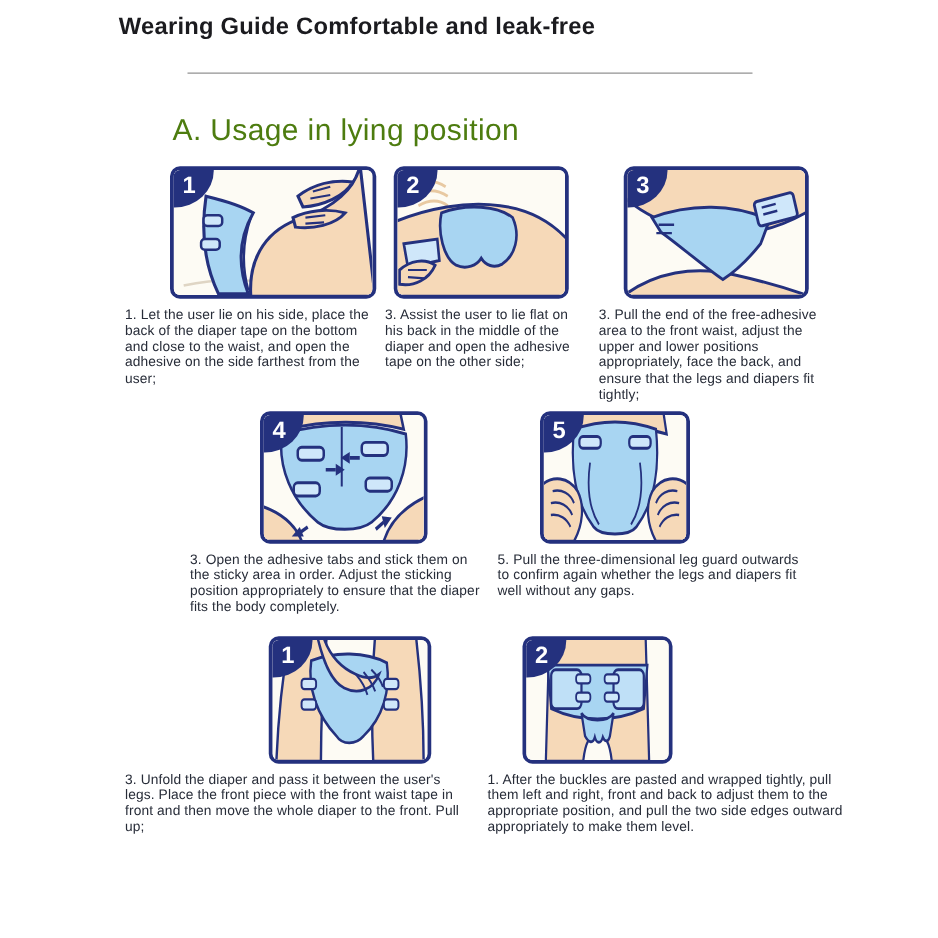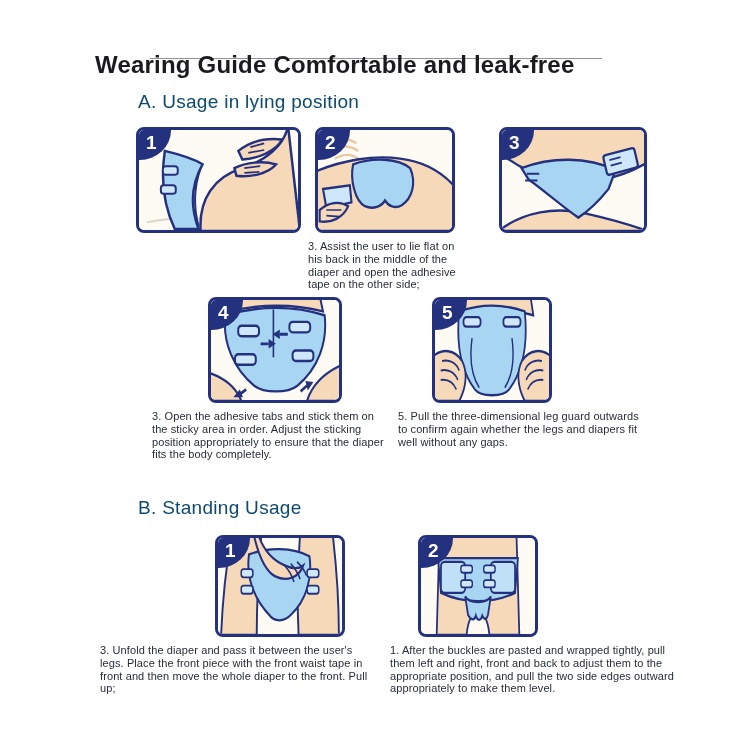--- a/index.html
+++ b/index.html
@@ -7,28 +7,28 @@
   .page {
     position: relative;
     width: 750px; height: 750px;
     background: #ffffff;
     font-family: "Liberation Sans", "DejaVu Sans", sans-serif;
     overflow: hidden;
   }
   .header { position: relative; height: 46px; }
   .title {
     position: absolute; left: 95px; top: 11px;
-    font-size: 24px; font-weight: 700; color: #1b1b1f; letter-spacing: 0.2px; margin-top: 40px;
+    font-size: 19px; font-weight: 700; color: #1b1b1f; letter-spacing: 0.2px;
   }
   .menu-icon { position: absolute; left: 580px; top: 8px; width: 26px; cursor: pointer; }
   .menu-icon .bar { background: #232323; border-radius: 2.5px; margin: 0 auto; }
   .menu-icon .bar.short { width: 13px; height: 4px; margin-bottom: 5px; }
   .menu-icon .bar.long  { width: 25px; height: 4.5px; }
   .divider { width: 452px; margin: 12px 0 0 150px; border: none; border-top: 1.5px solid #929292; }
-  h2.section-title { font-size: 19px; font-weight: 400; color: #0c4a6e; letter-spacing: 0.3px; }
+  h2.section-title { font-size: 24px; font-weight: 400; color: #4d7c0f; letter-spacing: 0.3px; }
   h2.sec-a { margin: 32px 0 0 138px; }
   h2.sec-b { margin: 36px 0 0 138px; }
   .row { display: flex; align-items: flex-start; }
   .row-a1 { margin: 14px 0 0 100px; }
   .row-a2 { margin: 6px 0 0 152px; }
   .row-b  { margin: 16px 0 0 100px; }
   .step { display: flex; flex-direction: column; }
   .c1 { width: 205px; } .c2 { width: 158px; margin-left: 3px; } .c3 { width: 190px; margin-left: 13px; }
   .c4 { width: 240px; } .c5 { width: 242px; margin-left: 6px; }
   .cb1 { width: 278px; } .cb2 { width: 288px; margin-left: 12px; }
@@ -84,20 +84,21 @@
           <path d="M112,18 l14,-4 M110,24 l16,-3" stroke="#24317e" fill="none" stroke-width="1.8"></path>
           <path d="M96,40 C108,34 124,32 138,36 C130,46 112,50 98,48 Z" fill="#f6d9b8" stroke="#24317e" stroke-width="2.5"></path>
           <path d="M106,40 l16,-2 M106,45 l15,-1" stroke="#24317e" fill="none" stroke-width="1.8"></path>
           <path d="M26,22 C42,26 56,31 64,36 C52,58 52,82 60,104 L36,104 C24,78 22,50 26,22 Z" fill="#a8d5f2" stroke="#24317e" stroke-width="2.5"></path>
           <path d="M62,40 C55,61 55,82 60,101" stroke="#24317e" fill="none" stroke-width="2"></path>
           <rect x="24" y="38" width="15" height="9" rx="3" fill="#cfe7fa" stroke="#24317e" stroke-width="2"></rect>
           <rect x="22" y="58" width="15" height="9" rx="3" fill="#cfe7fa" stroke="#24317e" stroke-width="2"></rect>
         </svg>
         <div class="badge"><span>1</span></div>
       </figure>
+      <p class="caption">1. Let the user lie on his side, place the back of the diaper tape on the bottom and close to the waist, and open the adhesive on the side farthest from the user;</p>
     </div>
 
     <div class="step c2">
       <figure class="fig f2">
         <svg viewBox="0 0 160 105" preserveAspectRatio="none">
           <rect width="160" height="105" fill="#fdfbf4"></rect>
           <path d="M10,14 C22,8 36,8 46,14 M14,22 C26,16 38,16 48,22 M20,30 C30,25 40,25 48,30" stroke="#e8c9a2" fill="none" stroke-width="2.5"></path>
           <path d="M-4,44 C28,32 66,26 98,30 C126,33 148,44 164,60 L164,106 L-4,106 Z" fill="#f6d9b8" stroke="#24317e" stroke-width="2.5"></path>
           <path d="M86,34 l2,6" stroke="#24317e" stroke-width="2"></path>
           <path d="M42,36 C66,28 96,30 110,40 C118,56 112,72 100,79 C92,83 84,80 80,74 C76,80 66,84 56,80 C44,74 38,52 42,36 Z" fill="#a8d5f2" stroke="#24317e" stroke-width="2.5"></path>
@@ -118,20 +119,21 @@
           <path d="M-4,106 C24,86 60,80 96,88 C120,93 146,100 164,106 Z" fill="#f6d9b8" stroke="#24317e" stroke-width="2.5"></path>
           <path d="M22,40 C56,28 96,28 128,42 L120,62 C108,76 96,86 86,92 C70,82 48,64 30,52 Z" fill="#a8d5f2" stroke="#24317e" stroke-width="2.5"></path>
           <path d="M28,46 h14 M26,53 h14" stroke="#24317e" stroke-width="2" fill="none"></path>
           <g transform="rotate(-14 136 34)">
             <rect x="116" y="22" width="36" height="21" rx="3" fill="#cfe7fa" stroke="#24317e" stroke-width="2.5"></rect>
             <path d="M122,28 h13 M122,34 h13" stroke="#24317e" stroke-width="2" fill="none"></path>
           </g>
         </svg>
         <div class="badge"><span>3</span></div>
       </figure>
+      <p class="caption">3. Pull the end of the free-adhesive area to the front waist, adjust the upper and lower positions appropriately, face the back, and ensure that the legs and diapers fit tightly;</p>
     </div>
   </div>
 
   <div class="row row-a2">
 
     <div class="step c4">
       <figure class="fig f4">
         <svg viewBox="0 0 160 105" preserveAspectRatio="none">
           <rect width="160" height="105" fill="#fdfbf4"></rect>
           <path d="M-4,76 C18,82 32,93 38,106 L-4,106 Z" fill="#f6d9b8" stroke="#24317e" stroke-width="2.5"></path>
@@ -170,21 +172,20 @@
           <path d="M10,64 C20,62 30,66 34,74 M8,74 C18,72 28,76 32,84 M8,84 C18,83 26,87 30,94" stroke="#24317e" fill="none" stroke-width="2"></path>
           <path d="M164,60 C150,50 132,52 122,64 C114,76 116,92 126,106 L164,106 Z" fill="#f6d9b8" stroke="#24317e" stroke-width="2.5"></path>
           <path d="M150,64 C140,62 130,66 126,74 M152,74 C142,72 132,76 128,84 M152,84 C142,83 134,87 130,94" stroke="#24317e" fill="none" stroke-width="2"></path>
         </svg>
         <div class="badge"><span>5</span></div>
       </figure>
       <p class="caption">5. Pull the three-dimensional leg guard outwards to confirm again whether the legs and diapers fit well without any gaps.</p>
     </div>
   </div>
 
-  <h2 class="section-title sec-b">B. Standing Usage</h2>
 
   <div class="row row-b">
 
     <div class="step cb1">
       <figure class="fig fb1">
         <svg viewBox="0 0 160 105" preserveAspectRatio="none">
           <rect width="160" height="105" fill="#fdfbf4"></rect>
           <path d="M4,106 C6,66 10,32 18,-4 L56,-4 C52,36 50,70 50,106 Z" fill="#f6d9b8" stroke="#24317e" stroke-width="2.5"></path>
           <path d="M104,106 C102,70 102,36 106,-4 L148,-4 C154,40 156,74 156,106 Z" fill="#f6d9b8" stroke="#24317e" stroke-width="2.5"></path>
           <path d="M40,18 C64,10 96,10 118,20 C122,44 114,68 94,84 C86,92 72,92 66,84 C46,66 36,42 40,18 Z" fill="#a8d5f2" stroke="#24317e" stroke-width="2.5"></path>

